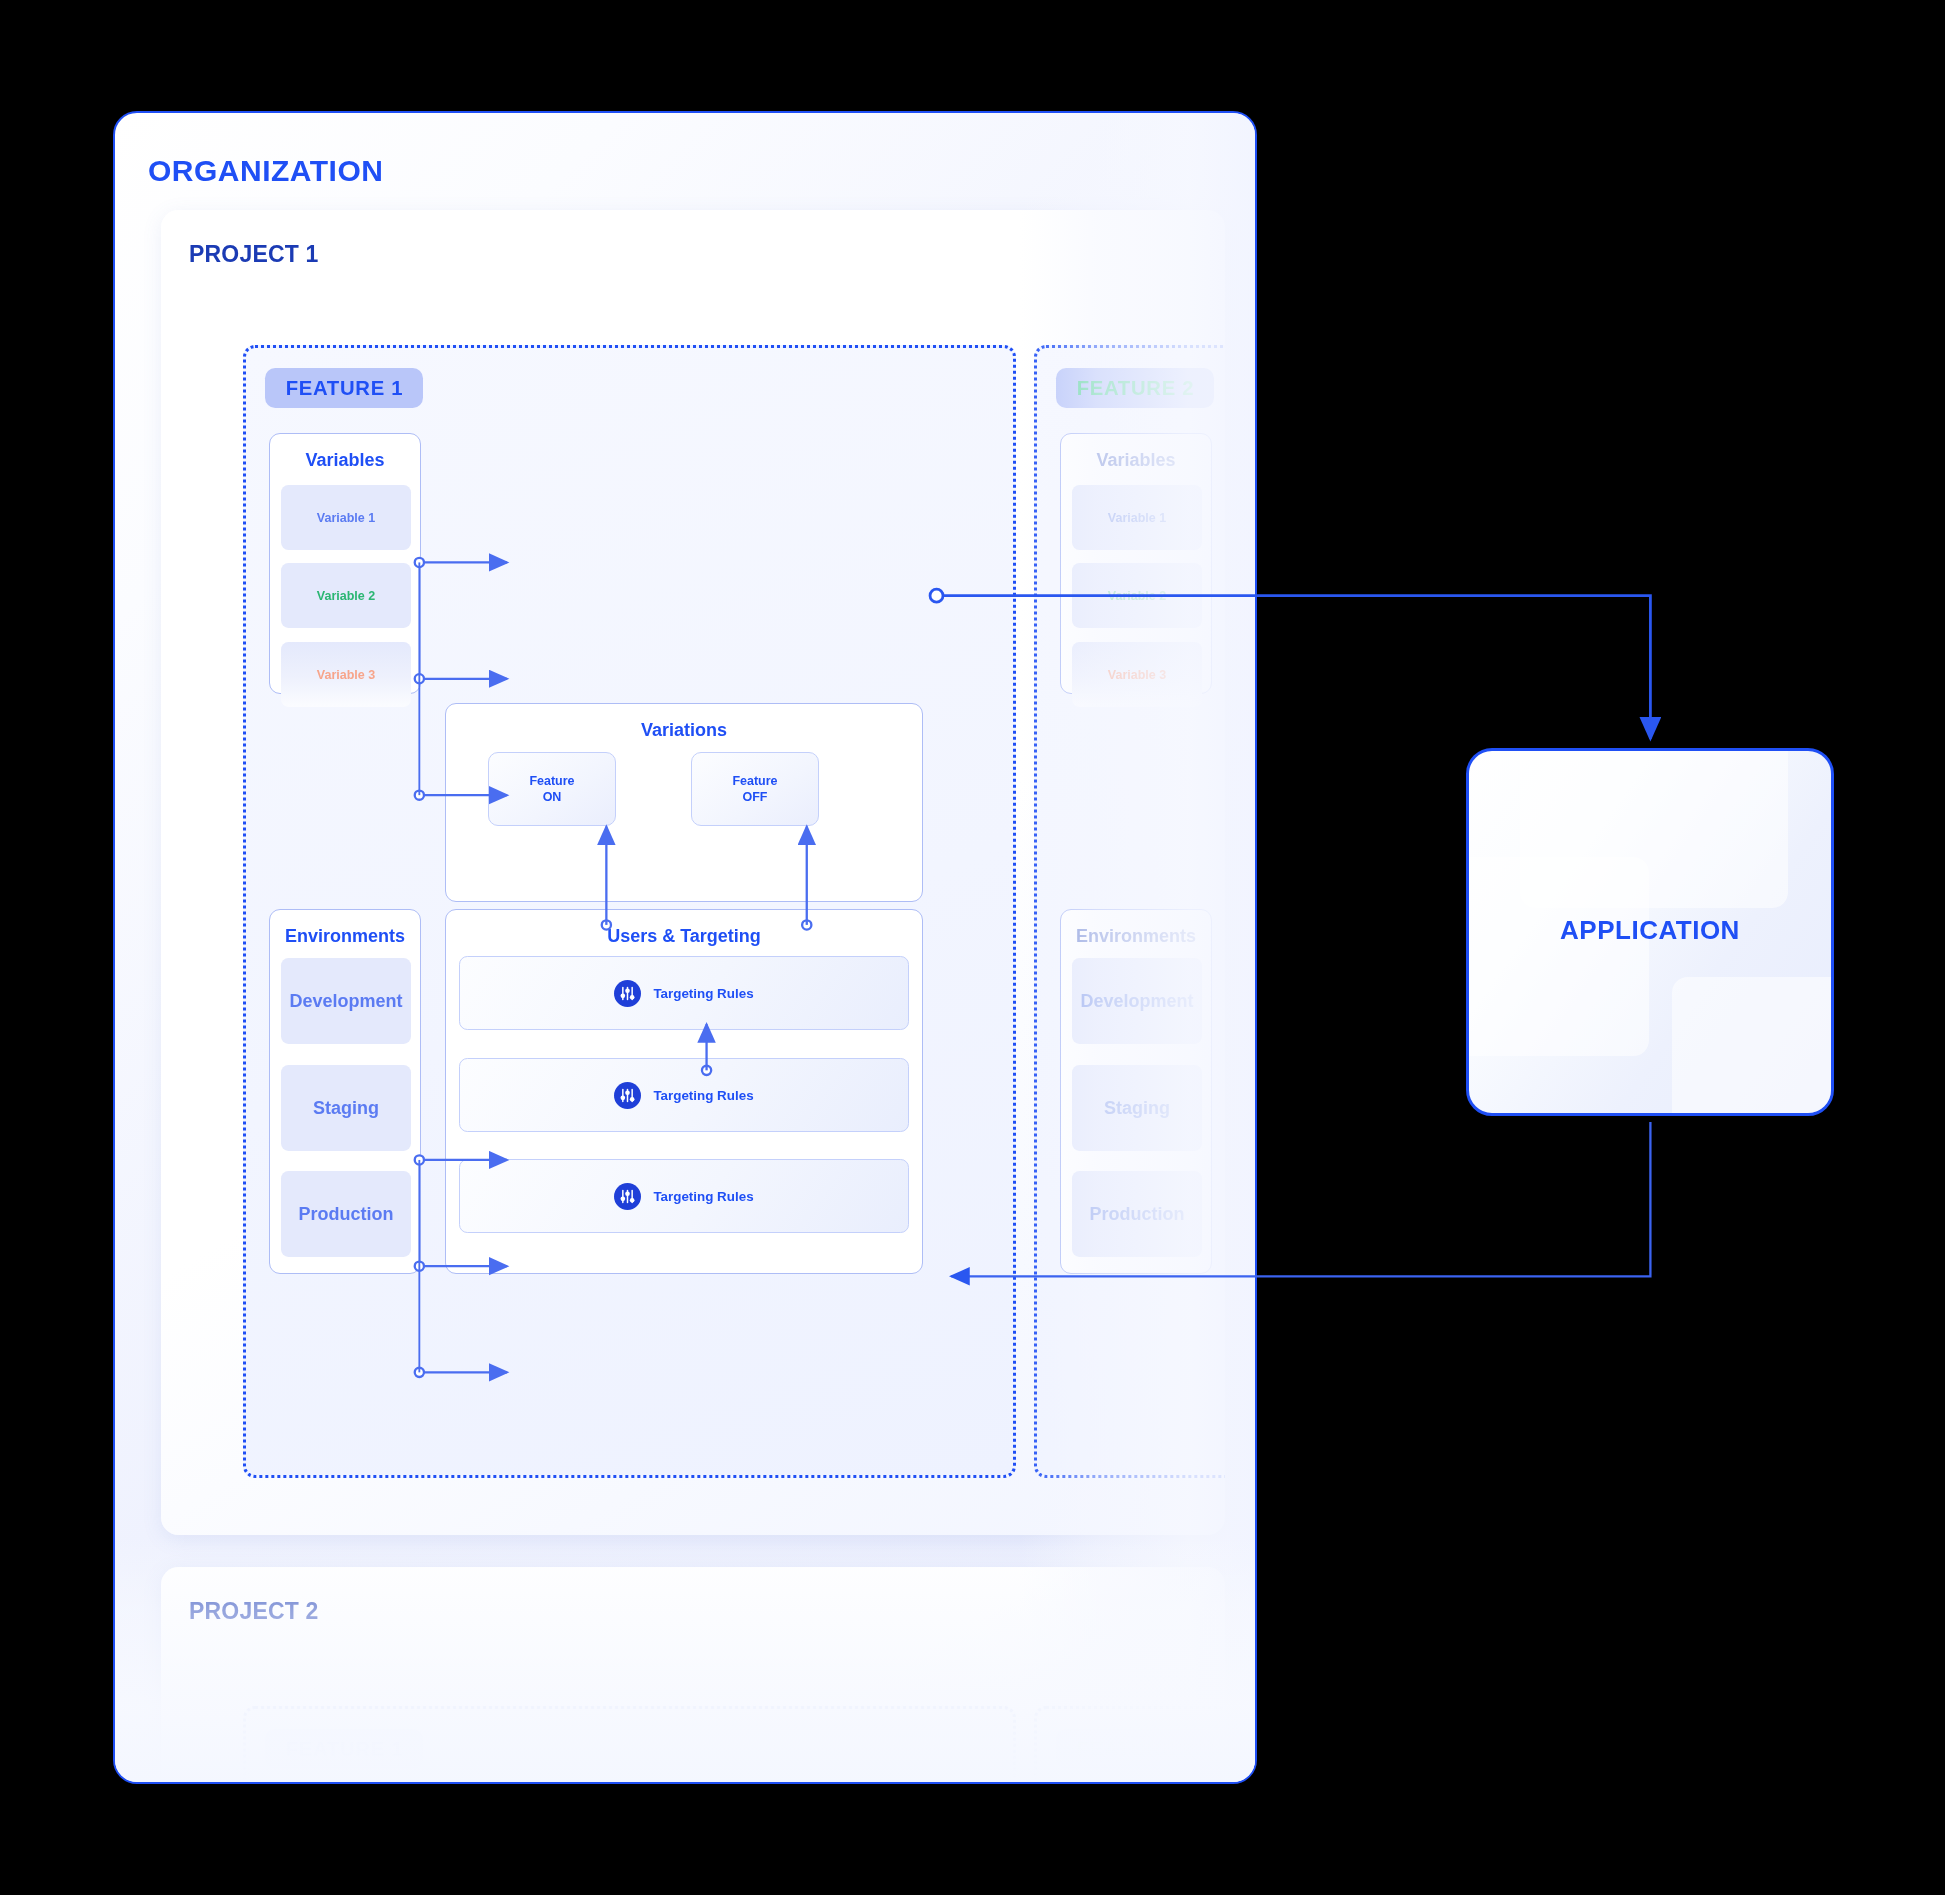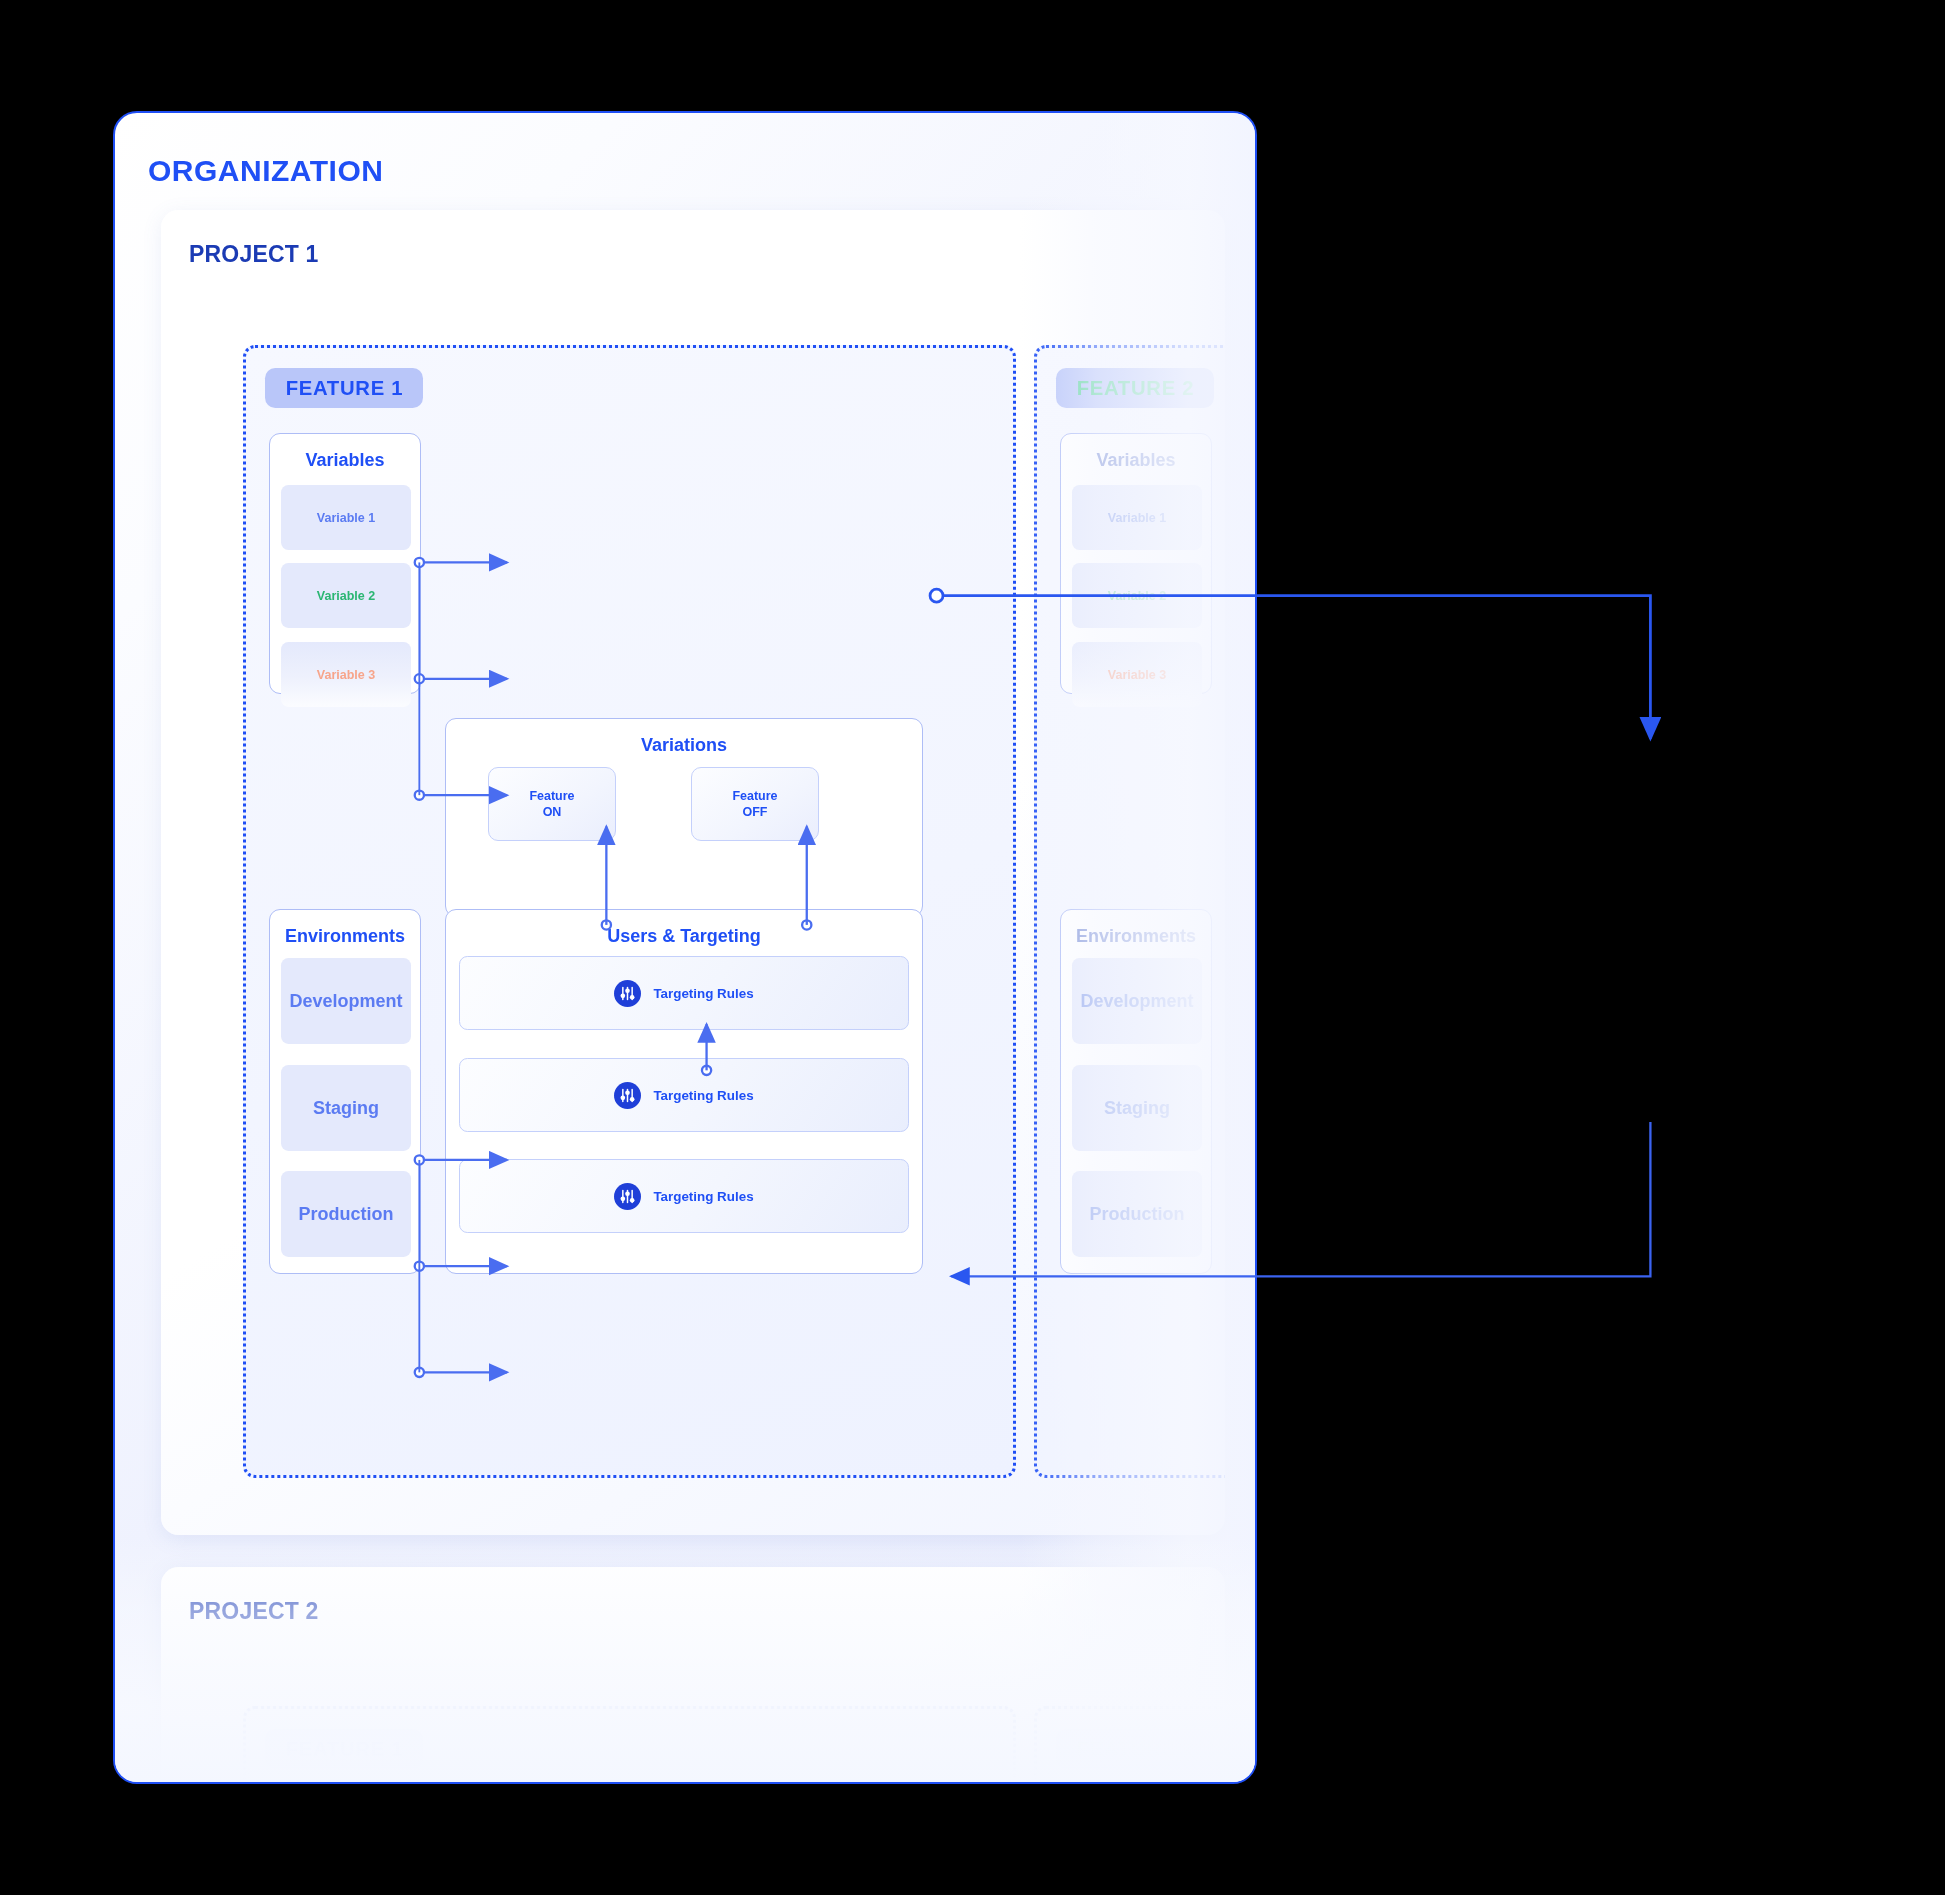--- a/index.html
+++ b/index.html
@@ -108,21 +108,21 @@
     top: 15.7px;
     text-align: center;
     font-size: 18px;
     font-weight: 700;
     color: #1f4ff5;
   }
 
   
   #vars-panel   { left: 23px; top: 85px; width: 152px; height: 261px; }
   #values-panel { left: 199px; top: 85px; width: 478px; height: 261px; }
-  #variations-panel { left: 199px; top: 370px; width: 478px; height: 199px; }
+  #variations-panel { left: 199px; top: 355px; width: 478px; height: 199px; }
   #envs-panel   { left: 23px; top: 561px; width: 152px; height: 365px; }
   #targeting-panel { left: 199px; top: 561px; width: 478px; height: 365px; }
 
   .chip {
     position: absolute;
     left: 11px;
     width: 130px;
     height: 65px;
     border-radius: 7.4px;
     background: #e4e9fc;
@@ -442,20 +442,26 @@
 
       </div>
 
       <div class="p2-fade"></div>
     </div>
 
     <div class="fade-right"></div>
     <div class="fade-bottom"></div>
   </div>
 
+  <div class="app-box">
+    <div class="app-shape app-s1"></div>
+    <div class="app-shape app-s2"></div>
+    <div class="app-shape app-s3"></div>
+    <div class="app-title">APPLICATION</div>
+  </div>
 
   <svg id="wires" viewBox="0 0 4214 4106">
     <defs>
       <marker id="arrowR" markerWidth="10" markerHeight="10" refX="8" refY="4" orient="auto" markerUnits="strokeWidth">
         <path d="M0,0 L9,4 L0,8 z" fill="#4a6df0"></path>
       </marker>
       <marker id="arrowU" markerWidth="10" markerHeight="10" refX="8" refY="4" orient="auto" markerUnits="strokeWidth">
         <path d="M0,0 L9,4 L0,8 z" fill="#4a6df0"></path>
       </marker>
       <marker id="arrowBig" markerWidth="10" markerHeight="10" refX="8" refY="4" orient="auto" markerUnits="strokeWidth">

